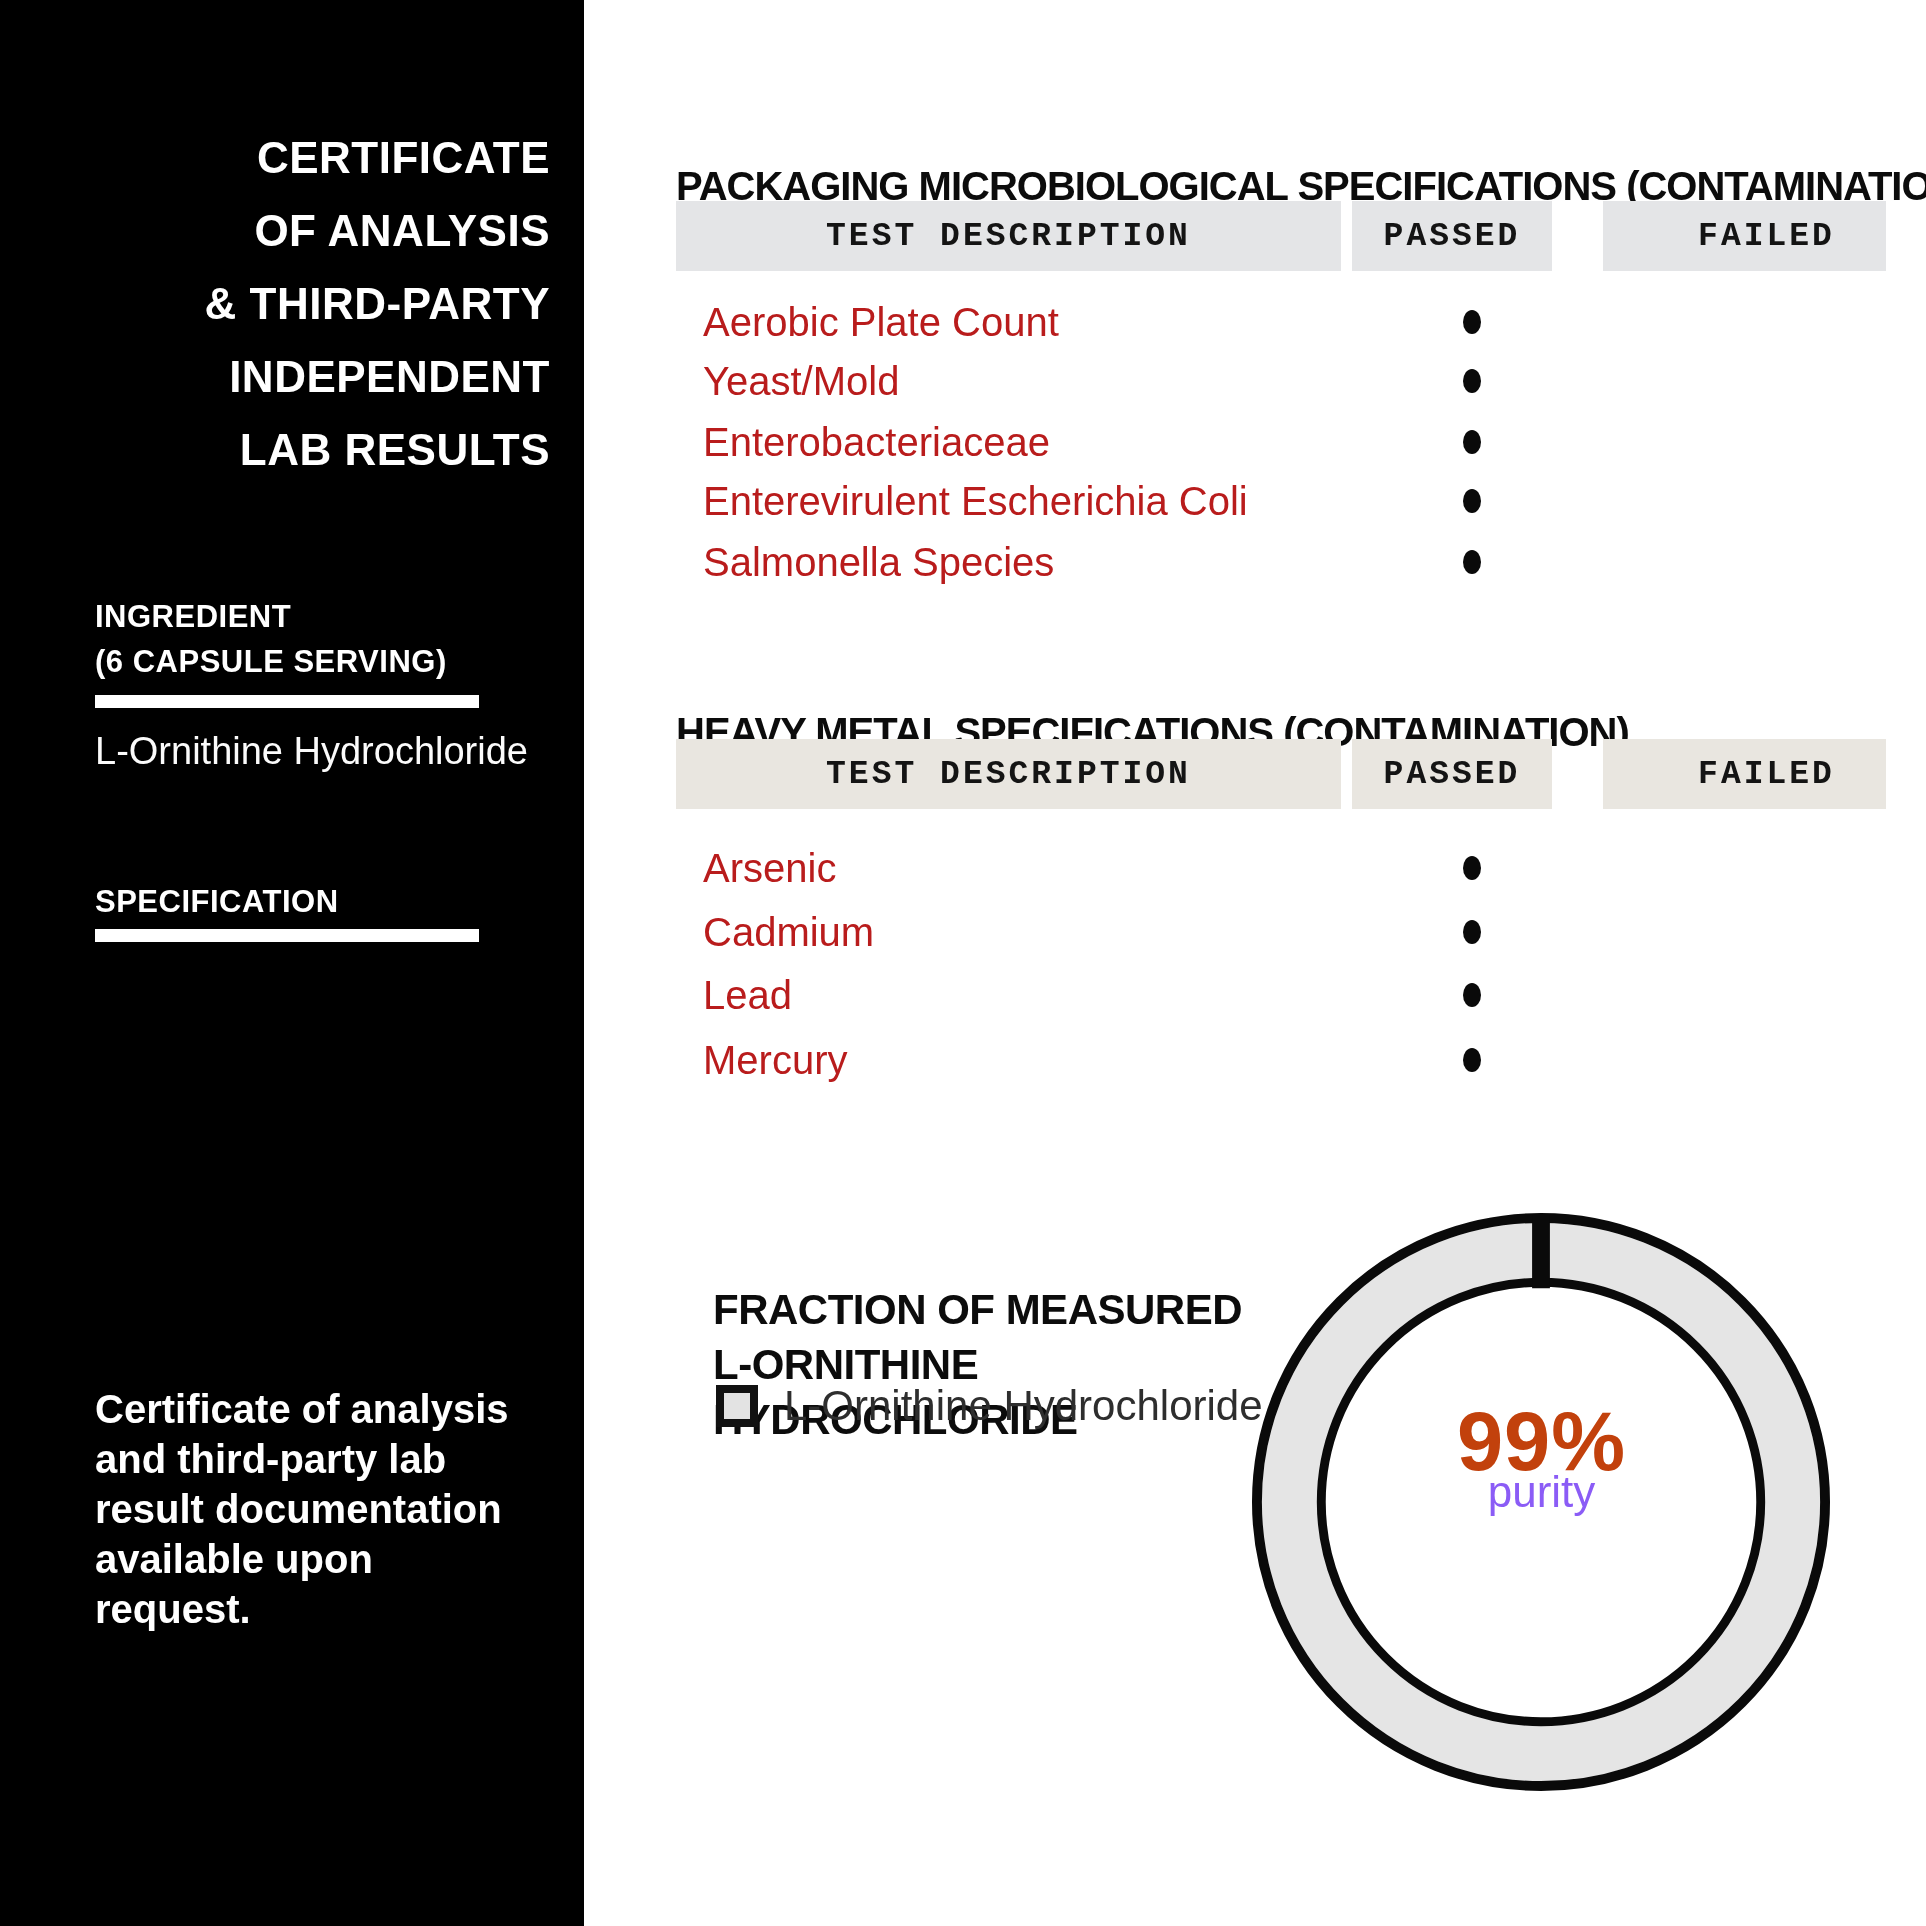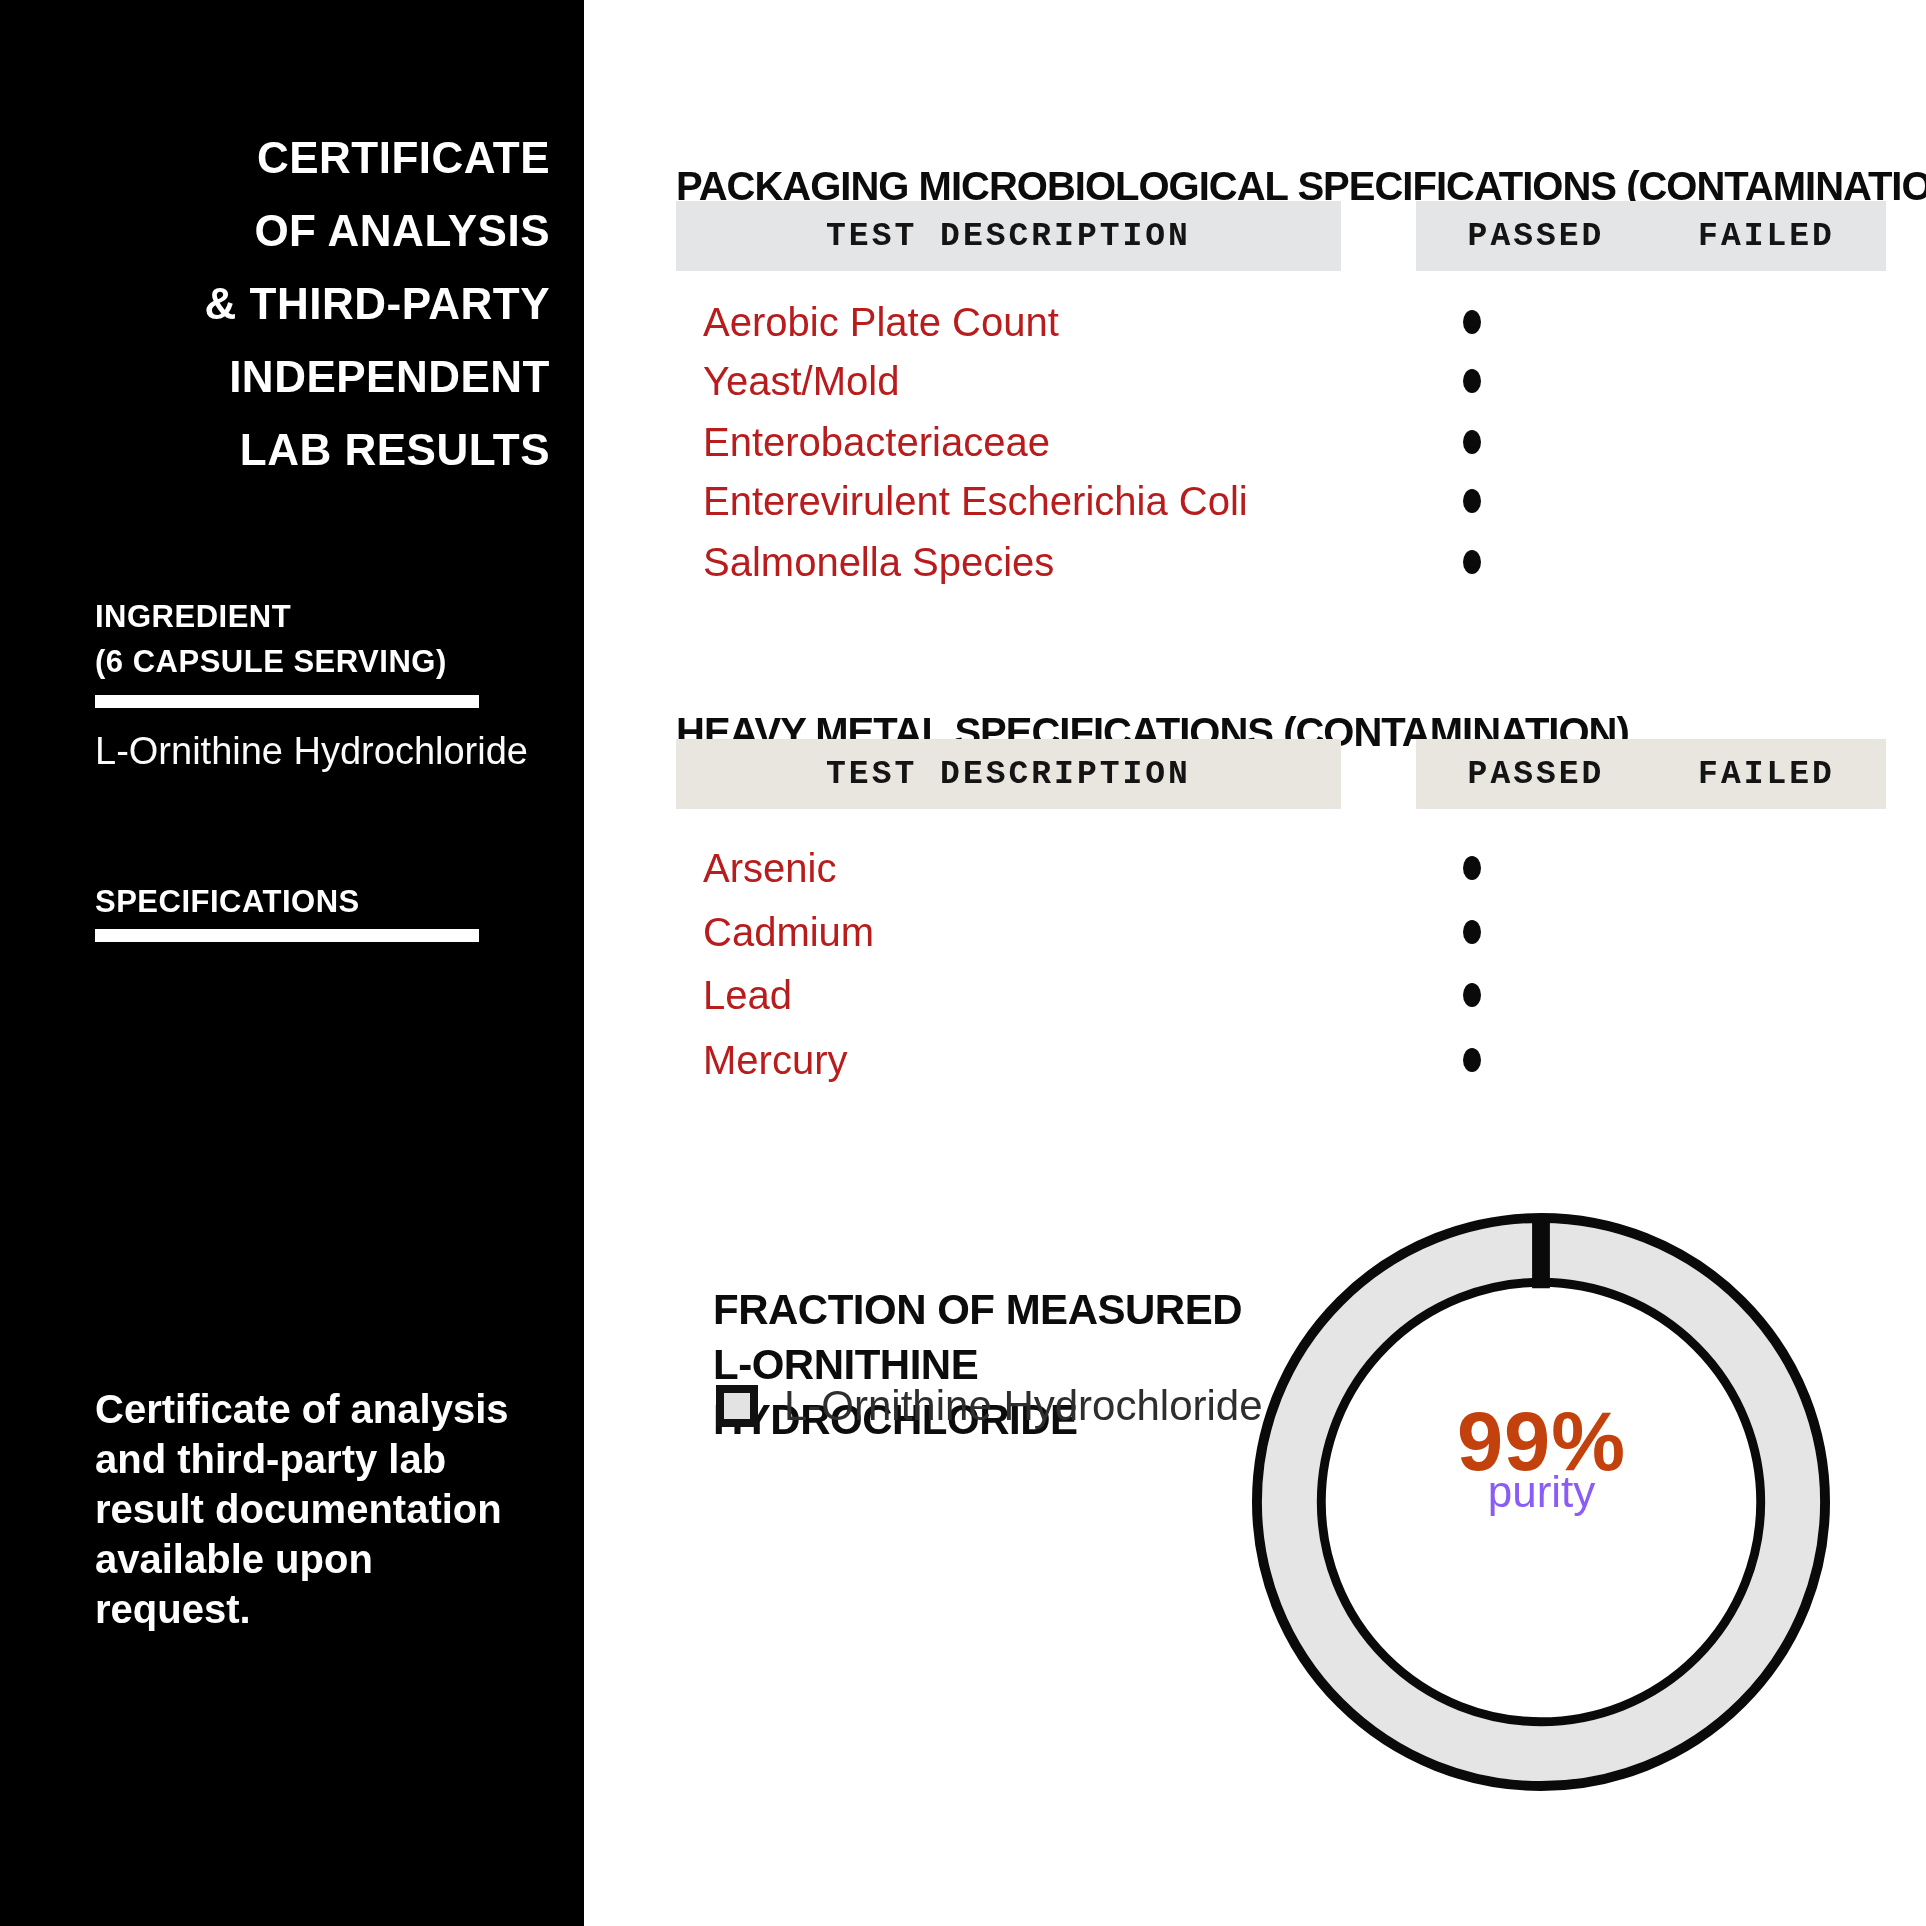--- a/index.html
+++ b/index.html
@@ -27,21 +27,21 @@
   .section-title{position:absolute;left:676px;font-size:40px;font-weight:bold;
                  letter-spacing:-1px;color:#0c0c0c;white-space:nowrap;}
   .st1{top:131px;}
   .st2{top:677px;}
   .thead-cell{position:absolute;height:70px;display:flex;align-items:center;justify-content:center;
               font-family:"Liberation Mono", monospace;font-weight:bold;font-size:33px;
               letter-spacing:3px;color:#141414;}
   .t1 .thead-cell{background:#e4e5e7;top:201px;}
   .t2 .thead-cell{background:#e9e6e0;top:739px;}
   .cell-desc{left:676px;width:665px;}
-  .cell-pass{left:1416px;width:240px;text-align:center;}
+  .cell-pass{left:1352px;width:200px;text-align:center;}
   .cell-fail{left:1603px;width:239px;padding-left:44px;}
   .trow{position:absolute;left:676px;width:1165px;height:59px;}
   .tlabel{position:absolute;left:27px;top:50%;transform:translateY(-50%);
           font-size:40px;font-weight:400;color:#b91c1c;white-space:nowrap;}
   .dot{position:absolute;left:787px;top:50%;transform:translateY(-50%);
        width:18px;height:24px;border-radius:50%;background:#0a0a0a;}
   
   .t1 .r0{top:292px;} .t1 .r1{top:351px;} .t1 .r2{top:412px;} .t1 .r3{top:471px;} .t1 .r4{top:532px;}
   .t2 .r0{top:838px;} .t2 .r1{top:902px;} .t2 .r2{top:965px;} .t2 .r3{top:1030px;text-align:center;}
   
@@ -67,21 +67,21 @@
 OF ANALYSIS
 &amp; THIRD-PARTY
 INDEPENDENT
 LAB RESULTS</div>
 
     <div class="side-label lbl-ingredient">INGREDIENT
 (6 CAPSULE SERVING)</div>
     <div class="divider div1"></div>
     <div class="side-value val-ingredient">L-Ornithine Hydrochloride</div>
 
-    <div class="side-label lbl-spec">SPECIFICATIONS</div>
+    <div class="side-label lbl-spec">SPECIFICATION</div>
     <div class="divider div2"></div>
 
     <div class="side-note">Certificate of analysis
 and third-party lab
 result documentation
 available upon
 request.</div>
   </aside>
 
   <div class="t1">

